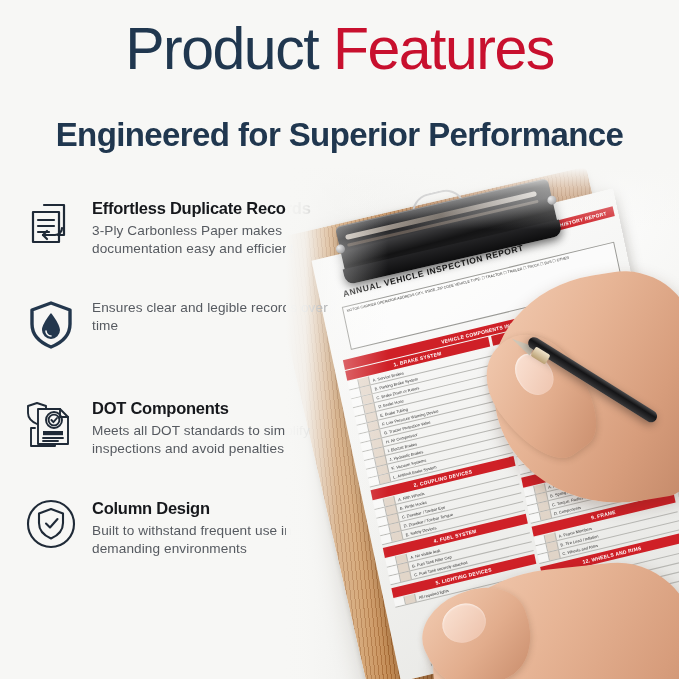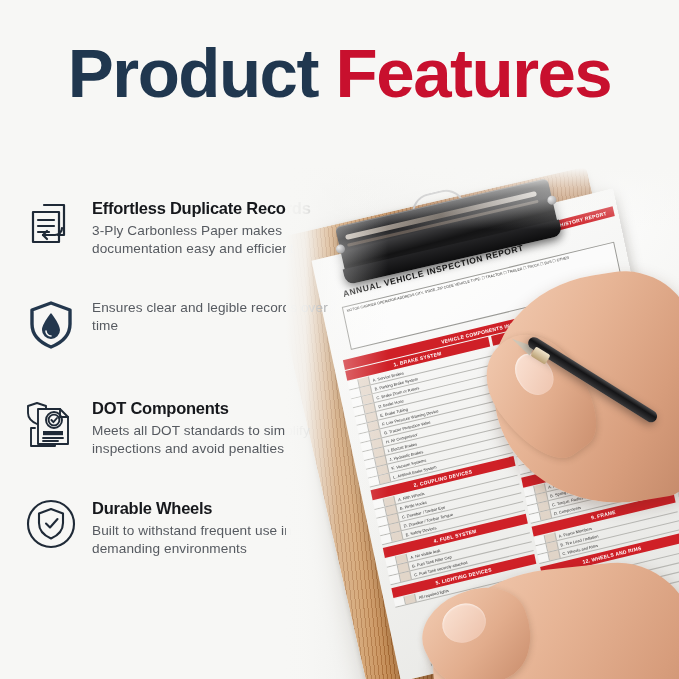--- a/index.html
+++ b/index.html
@@ -6,23 +6,23 @@
   html, body {
     width:679px; height:679px;
     background:#f7f7f5;
     font-family:"Liberation Sans", sans-serif;
     overflow:hidden;
   }
   #stage { position:relative; width:679px; height:679px; background:#f7f7f5; }
 
   
   .headline {
-    position:absolute; top:38px; left:0; width:679px;
+    position:absolute; top:19px; left:0; width:679px;
     text-align:center;
-    font-size:69px; font-weight:700; letter-spacing:-1.5px;
+    font-size:59px; font-weight:400; letter-spacing:-1.5px;
     line-height:1.05; white-space:nowrap;
   }
   .hl-a { color:#20374f; }
   .hl-b { color:#c8102e; }
 
   .subhead {
     position:absolute; top:116px; left:0; width:679px;
     text-align:center;
     font-size:33px; font-weight:600; color:#20374f;
     letter-spacing:-0.6px; white-space:nowrap;
@@ -249,20 +249,21 @@
 </style>
 </head>
 <body>
 
 <div id="stage">
 
   <div class="headline">
     <span class="hl-a">Product</span><span>&nbsp;</span><span class="hl-b">Features</span>
   </div>
 
+  <div class="subhead">Engineered for Superior Performance</div>
 
   <div class="features">
 
     <div class="feature">
       <div class="f-icon">
         <svg width="52" height="52" viewBox="0 0 52 52" fill="none" stroke="#1f2a37" stroke-width="2.2" stroke-linecap="round" stroke-linejoin="round">
           <path d="M19 7 h20 v30 h-6"></path>
           <rect x="8" y="14" width="26" height="30"></rect>
           <line x1="13" y1="22" x2="29" y2="22"></line>
           <line x1="13" y1="28" x2="29" y2="28"></line>
@@ -313,21 +314,21 @@
 
     <div class="feature">
       <div class="f-icon">
         <svg width="52" height="52" viewBox="0 0 52 52" fill="none" stroke="#1f2a37" stroke-width="2.1" stroke-linecap="round" stroke-linejoin="round">
           <circle cx="26" cy="26" r="23"></circle>
           <path d="M26 11 L38 15.5 v9.5 c0 8.5 -6.2 13 -12 15.5 C20.2 38 14 33.5 14 25 V15.5 Z"></path>
           <path d="M21 25.5 l4 4 l7.5 -8.5"></path>
         </svg>
       </div>
       <div class="f-text">
-        <div class="f-title">Durable Wheels</div>
+        <div class="f-title">Column Design</div>
         <div class="f-desc">Built to withstand frequent use in demanding environments</div>
       </div>
     </div>
   </div>
 
   <div class="photo">
 
     <div class="board">
       <div class="board-engrave">BUCK U.S</div>
     </div>

